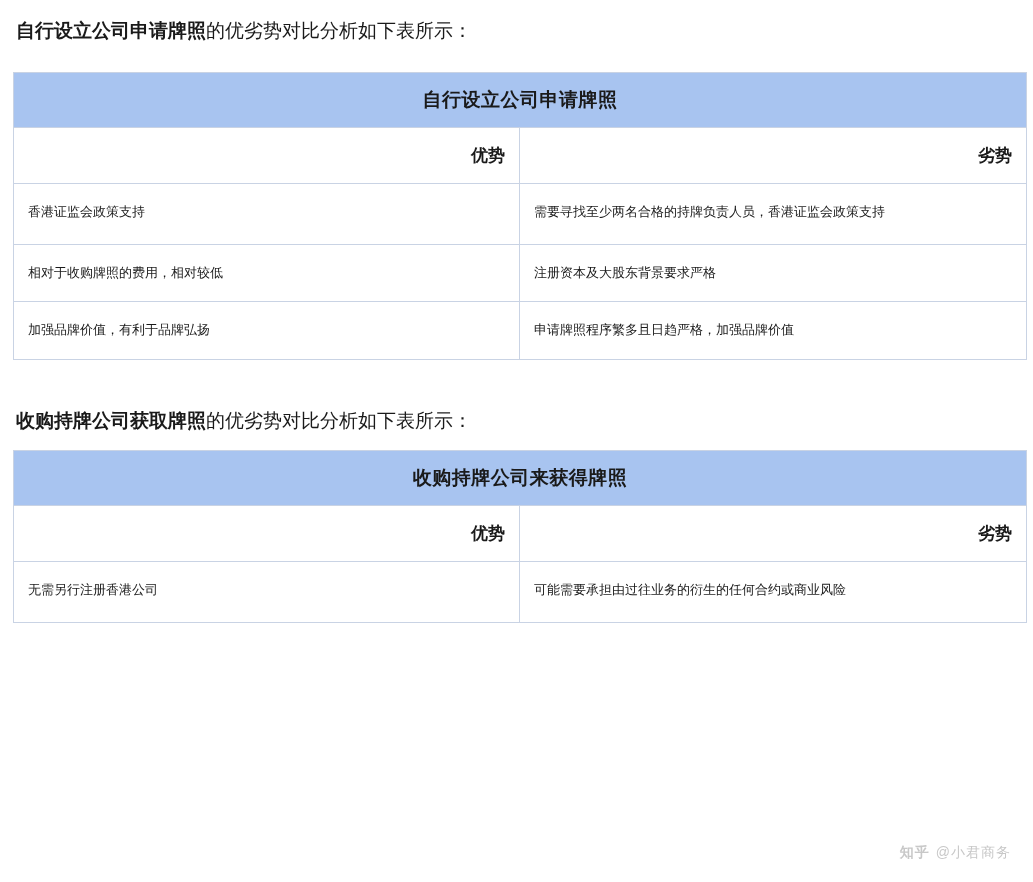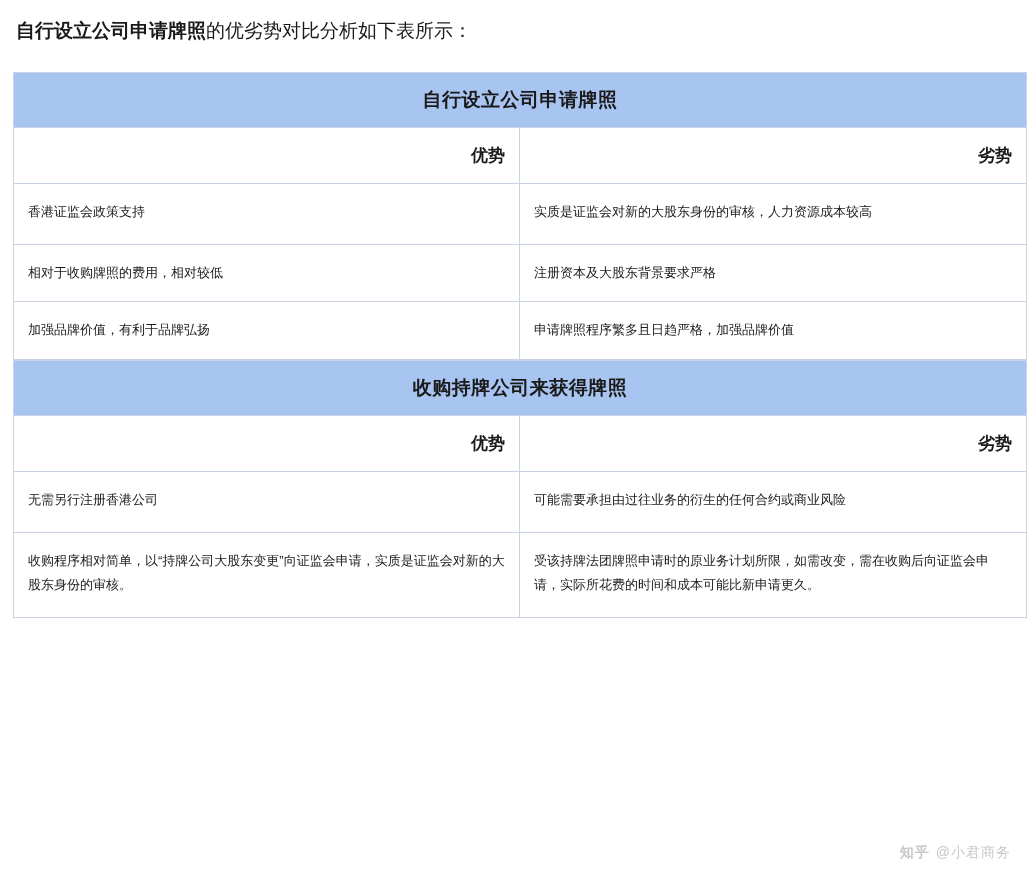--- a/index.html
+++ b/index.html
@@ -104,55 +104,54 @@
     <tbody>
       <tr>
         <td class="title-cell" colspan="2">自行设立公司申请牌照</td>
       </tr>
       <tr>
         <td class="head-cell">优势</td>
         <td class="head-cell">劣势</td>
       </tr>
       <tr>
         <td class="body-cell tall">香港证监会政策支持</td>
-        <td class="body-cell tall">实质是证监会对新的大股东身份的审核，人力资源成本较高</td>
+        <td class="body-cell tall">需要寻找至少两名合格的持牌负责人员，香港证监会政策支持</td>
       </tr>
       <tr>
         <td class="body-cell">相对于收购牌照的费用，相对较低</td>
         <td class="body-cell">注册资本及大股东背景要求严格</td>
       </tr>
       <tr>
         <td class="body-cell">加强品牌价值，有利于品牌弘扬</td>
         <td class="body-cell">申请牌照程序繁多且日趋严格，加强品牌价值</td>
       </tr>
     </tbody>
   </table>
 
+  <p class="intro intro-2">
+    <span class="strong">收购持牌公司获取牌照</span><span>的优劣势对比分析如下表所示：</span>
+  </p>
 
   <table class="cmp">
     <colgroup>
         <col class="c1">
         <col class="c2">
       </colgroup>
     <tbody>
       <tr>
         <td class="title-cell" colspan="2">收购持牌公司来获得牌照</td>
       </tr>
       <tr>
         <td class="head-cell">优势</td>
         <td class="head-cell">劣势</td>
       </tr>
       <tr>
         <td class="body-cell tall">无需另行注册香港公司</td>
         <td class="body-cell tall">可能需要承担由过往业务的衍生的任何合约或商业风险</td>
       </tr>
-      <tr>
-        <td class="body-cell tall">收购程序相对简单，以“持牌公司大股东变更”向证监会申请，实质是证监会对新的大股东身份的审核。</td>
-        <td class="body-cell tall">受该持牌法团牌照申请时的原业务计划所限，如需改变，需在收购后向证监会申请，实际所花费的时间和成本可能比新申请更久。</td>
-      </tr>
     </tbody>
   </table>
 
 </div>
 
 <div class="watermark">
   <span class="logo">知乎</span><span>@小君商务</span>
 </div>
 
 </body></html>

